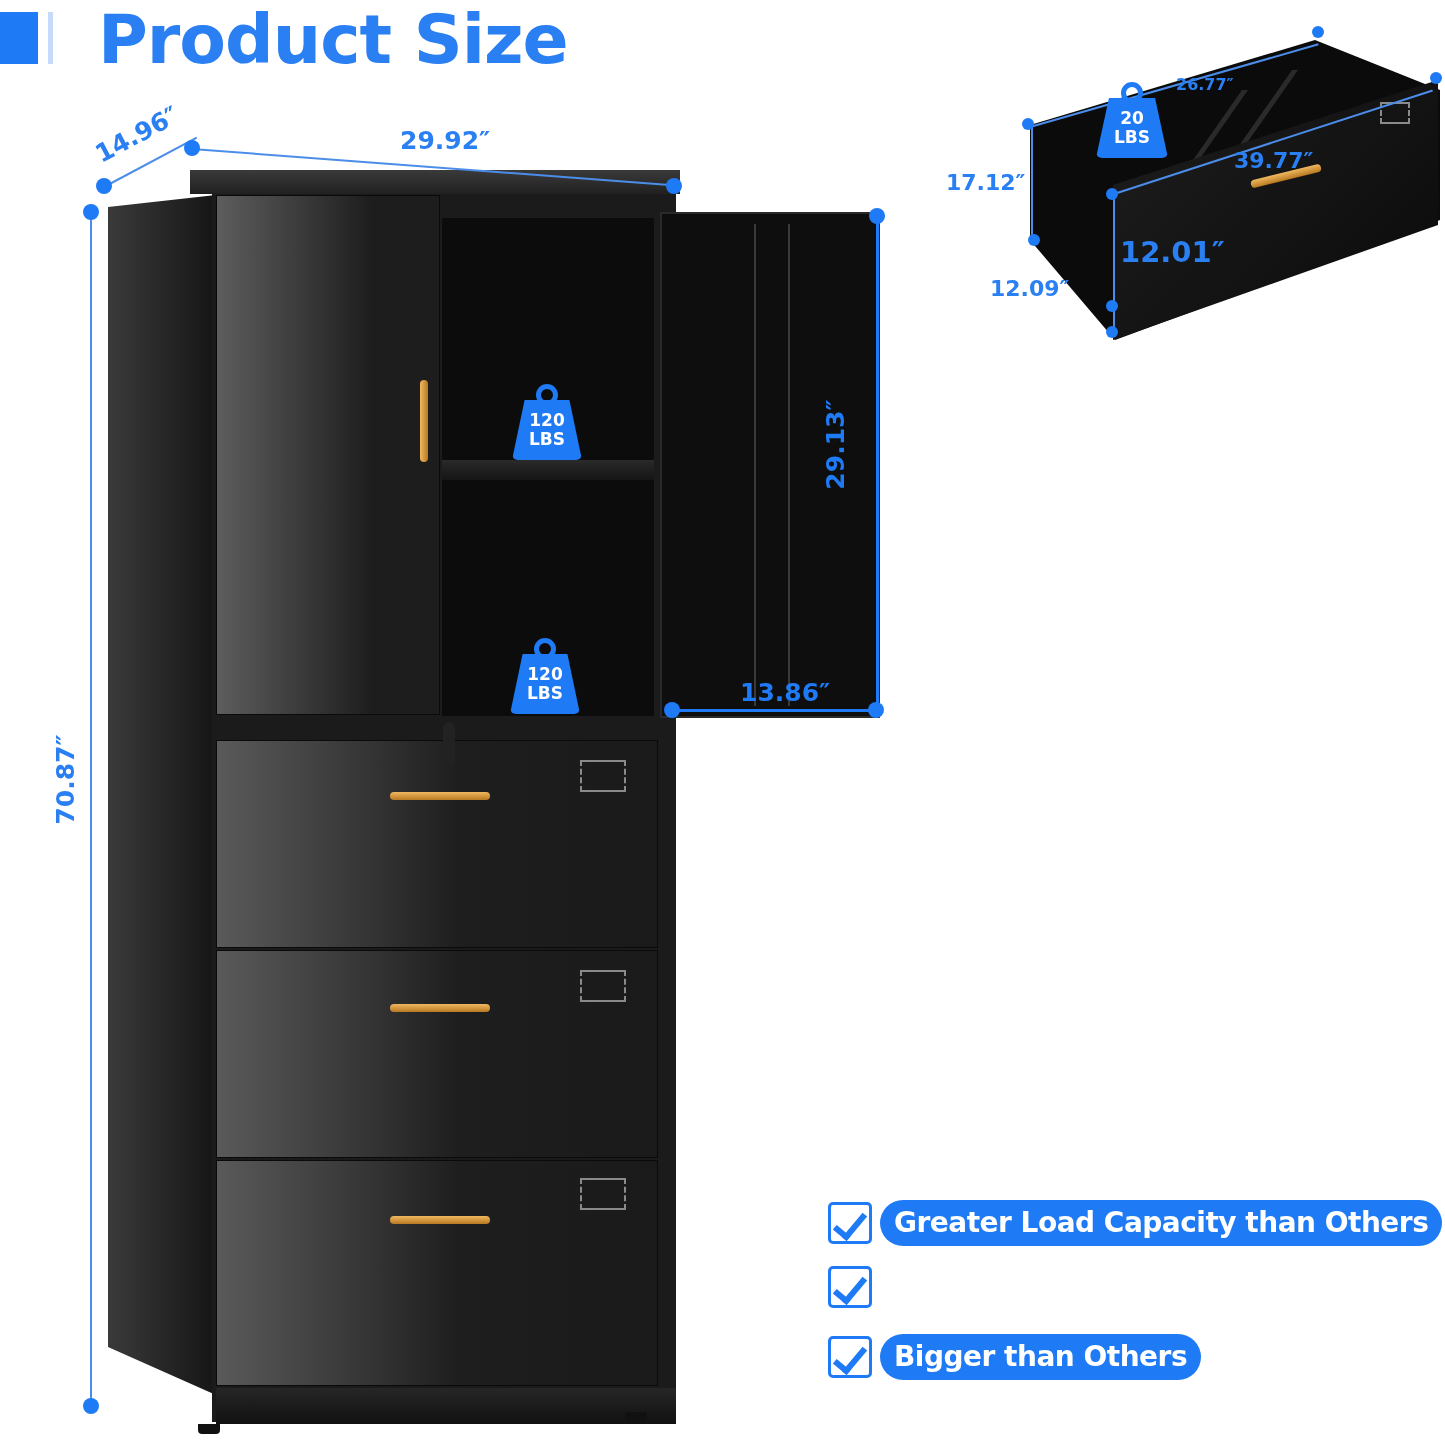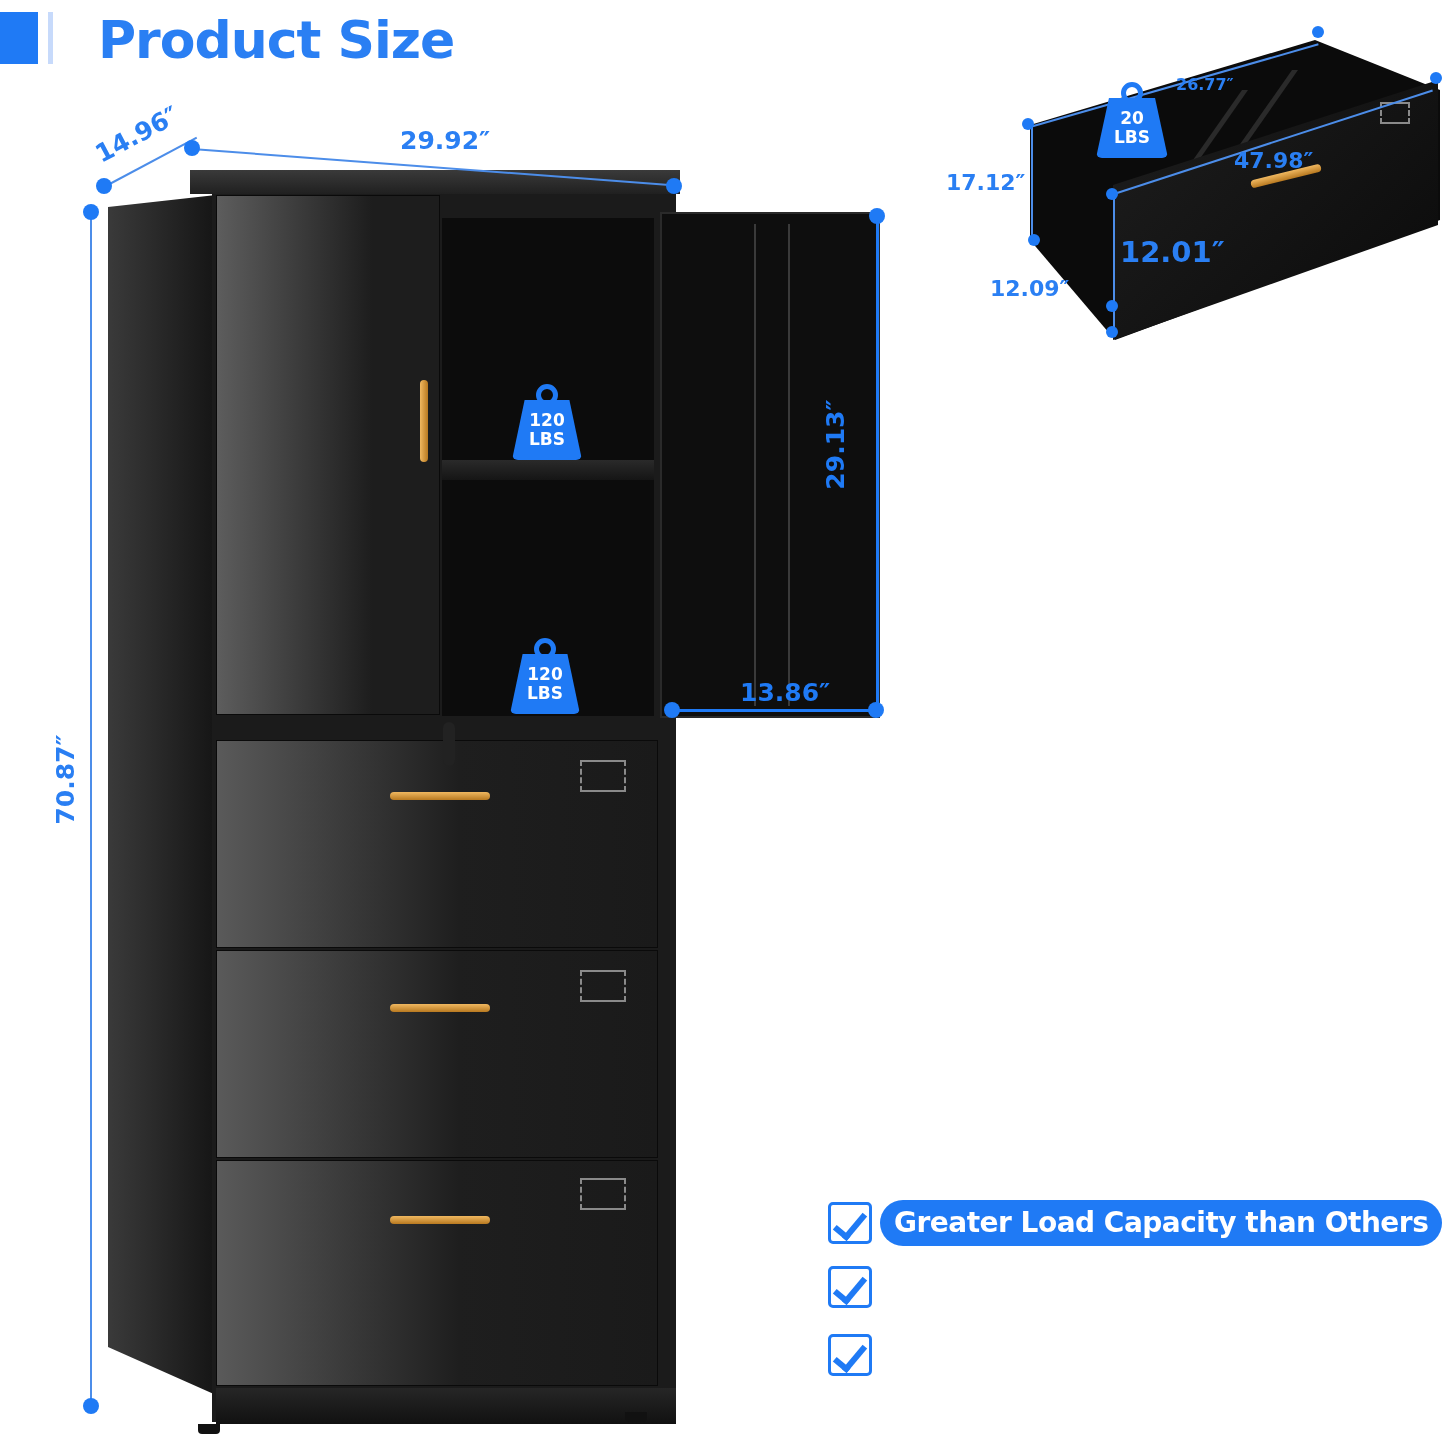--- a/index.html
+++ b/index.html
@@ -3,21 +3,21 @@
 <meta charset="utf-8">
 <style>
   * { box-sizing: border-box; margin: 0; padding: 0; }
   html, body { width: 1445px; height: 1450px; background: #ffffff; overflow: hidden; }
   body { position: relative; font-family: "DejaVu Sans", sans-serif; }
   .abs { position: absolute; }
 
   
   .title-block { left: 0; top: 12px; width: 38px; height: 52px; background: #1f7af5; }
   .title-bar { left: 48px; top: 12px; width: 5px; height: 52px; background: #c7dafb; }
-  .title { left: 98px; top: 0px; font-size: 52px; font-weight: bold; color: #2a7ff3; letter-spacing: -1px; line-height: 80px; }
+  .title { left: 98px; top: 0px; font-size: 68px; font-weight: bold; color: #2a7ff3; letter-spacing: -1px; line-height: 80px; }
 
   .dim { color: #2a7ff3; font-weight: bold; font-size: 25px; white-space: nowrap; }
   .dot { width: 16px; height: 16px; border-radius: 50%; background: #1f7af5; }
   .line { background: #4c8de9; height: 2px; transform-origin: 0 50%; }
 
   
   .side { left: 108px; top: 195px; width: 108px; height: 1200px; background: linear-gradient(90deg,#3a3a3a,#151515); clip-path: polygon(0 12px, 100% 0, 100% 100%, 0 96%); }
   .frame { left: 212px; top: 172px; width: 464px; height: 1250px; background: #1b1b1b; }
   .frame-top { left: 190px; top: 170px; width: 490px; height: 24px; background: linear-gradient(#3a3a3a,#202020); }
   .door-left { left: 216px; top: 195px; width: 224px; height: 520px; background: linear-gradient(90deg,#5d5d5d,#1d1d1d 70%); border: 1px solid #0a0a0a; }
@@ -142,27 +142,28 @@
 
 <div class="abs weight" style="left:1096px;top:82px;width:72px;">
   <div class="ring" style="left:25px;"></div>
   <div class="body" style="width:72px;">
     <span>20</span>
     <span>LBS</span>
   </div>
 </div>
 
 <div class="abs dim" style="left:1176px;top:75px;font-size:16px;">26.77″</div>
-<div class="abs dim" style="left:1234px;top:148px;font-size:22px;">47.98″</div>
+<div class="abs dim" style="left:1234px;top:148px;font-size:22px;">39.77″</div>
 <div class="abs dim" style="left:946px;top:170px;font-size:22px;">17.12″</div>
 <div class="abs dim" style="left:1120px;top:235px;font-size:29px;">12.01″</div>
 <div class="abs dim" style="left:990px;top:276px;font-size:22px;">12.09″</div>
 
 <div class="abs feat" style="top:1200px;">
   <div class="check"></div>
   <div class="pill">Greater Load Capacity than Others</div>
 </div>
 <div class="abs feat" style="top:1266px;">
   <div class="check"></div>
 </div>
 <div class="abs feat" style="top:1334px;">
   <div class="check"></div>
+  <div class="pill">Bigger than Others</div>
 </div>
 
 </body></html>

